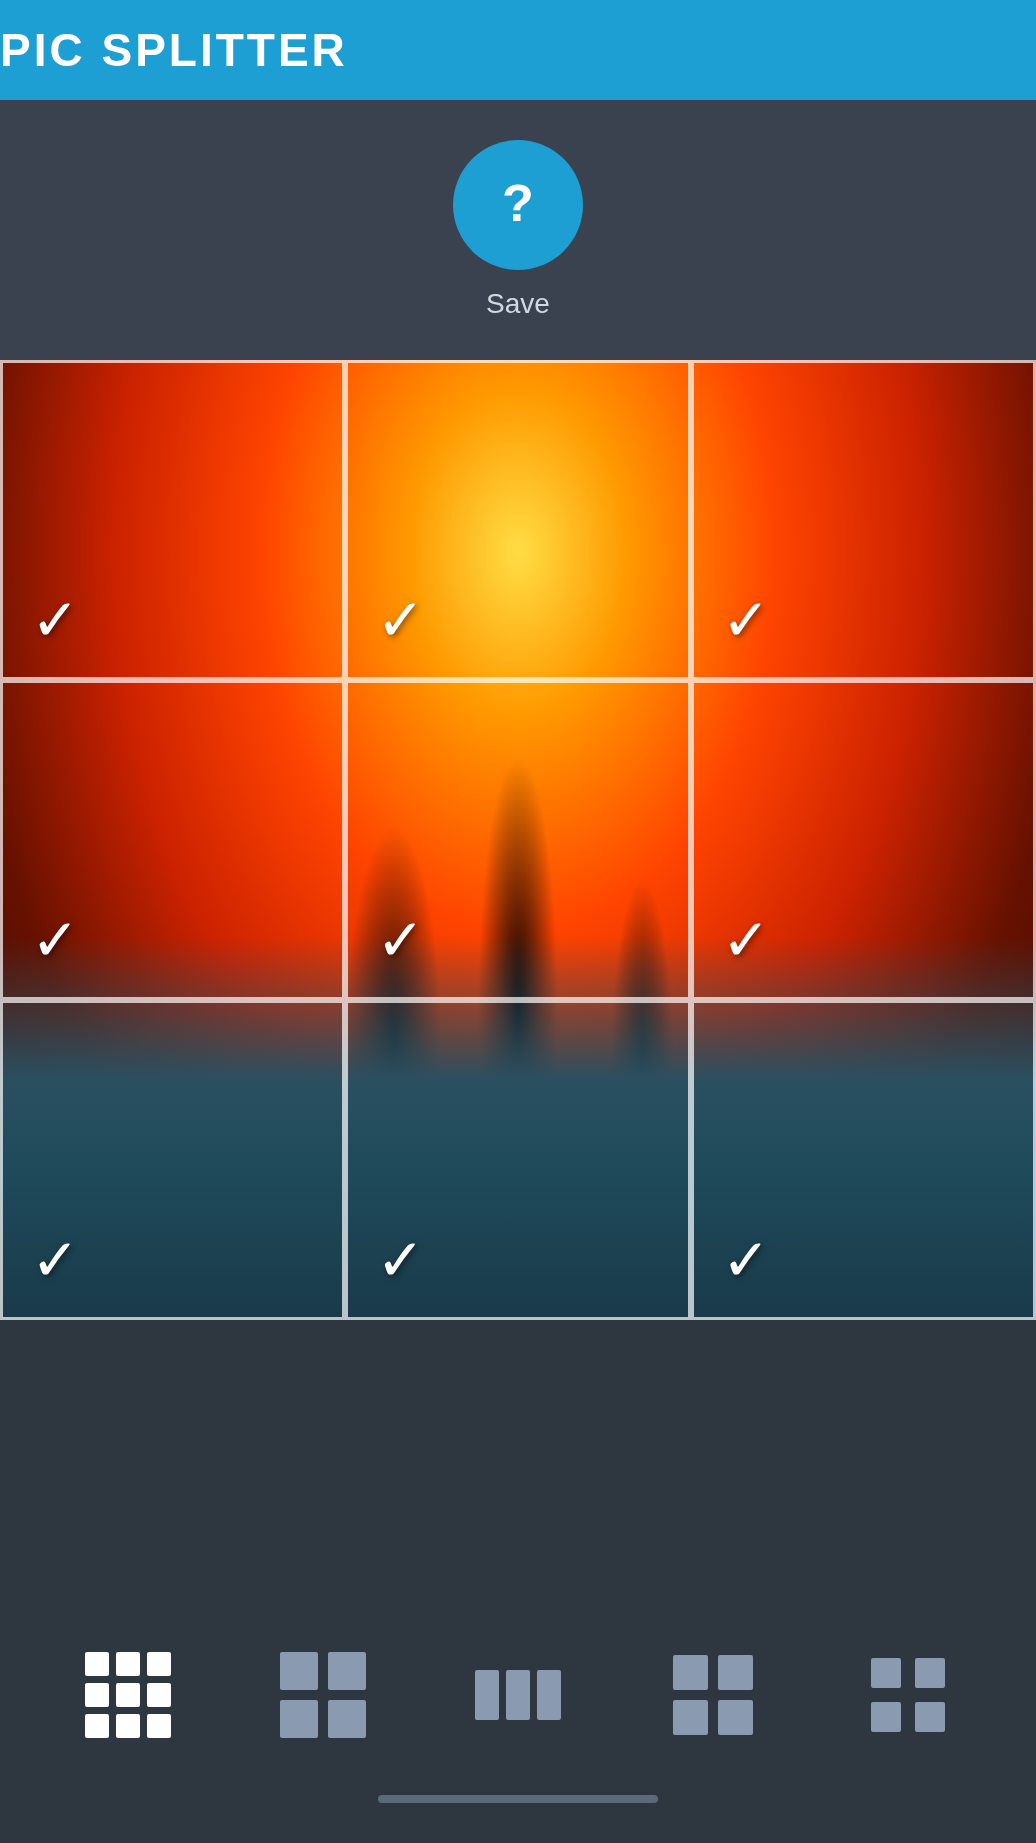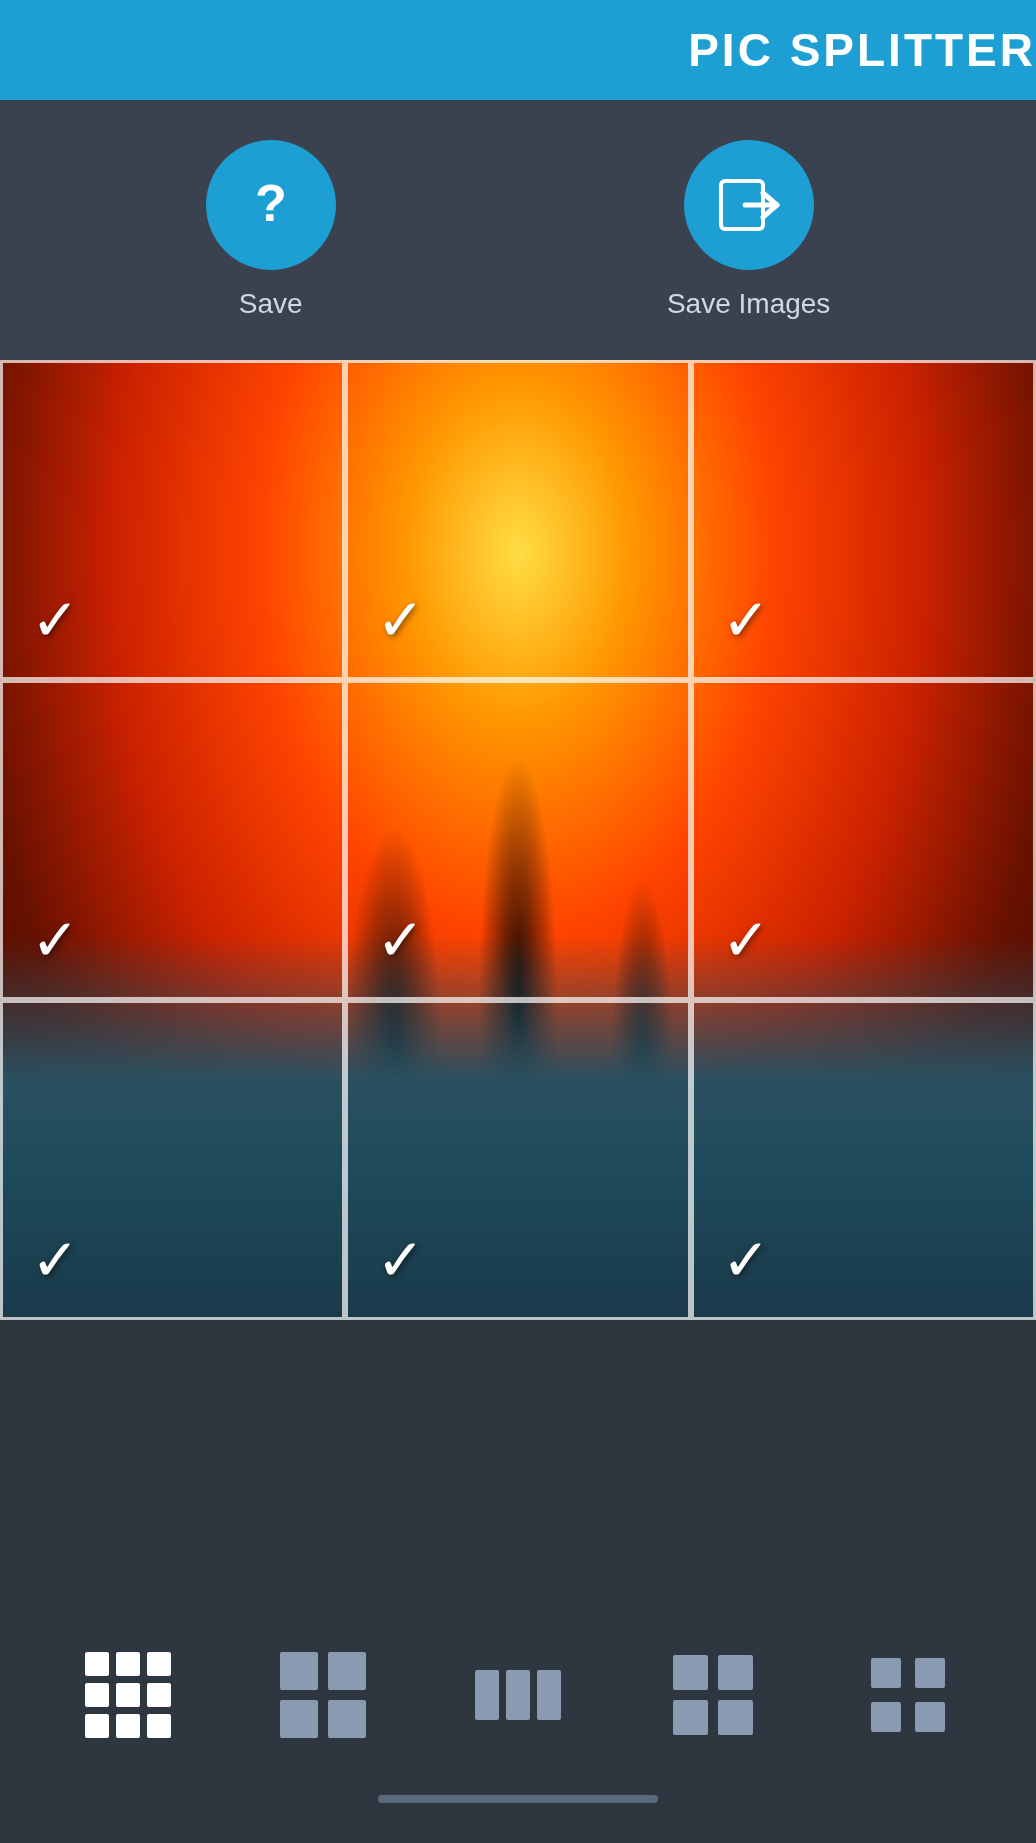--- a/index.html
+++ b/index.html
@@ -12,21 +12,21 @@
       position: relative;
     }
 
     
     #header {
       width: 100%;
       height: 100px;
       background: #1e9fd4;
       display: flex;
       align-items: center;
-      justify-content: flex-end;
+      justify-content: flex-start;
     }
     #header h1 {
       color: #fff;
       font-size: 46px;
       font-weight: 800;
       letter-spacing: 3px;
     }
 
     
     #toolbar {
@@ -178,31 +178,20 @@
     <div class="tool-circle">
 
       <svg viewBox="0 0 64 64">
         <text x="32" y="48" text-anchor="middle" font-size="52" font-weight="bold" fill="white" font-family="Arial">?</text>
       </svg>
     </div>
     <span class="tool-label">Save</span>
   </div>
 
 
-  <div class="tool-item">
-    <div class="tool-circle">
-
-      <svg viewBox="0 0 64 64">
-        <rect x="4" y="8" width="42" height="48" rx="4" ry="4" fill="none" stroke="white" stroke-width="4"></rect>
-        <polyline points="46,20 60,32 46,44" fill="none" stroke="white" stroke-width="5" stroke-linejoin="round" stroke-linecap="round"></polyline>
-        <line x1="28" y1="32" x2="60" y2="32" stroke="white" stroke-width="5" stroke-linecap="round"></line>
-      </svg>
-    </div>
-    <span class="tool-label">Save Images</span>
-  </div>
 
 </div>
 
 <div id="image-grid">
   <div class="grid-bg"></div>
   <div class="rocks-overlay"></div>
   <div class="grid-lines">
     <div class="grid-cell">
       <span class="check-mark">✓</span>
     </div>

